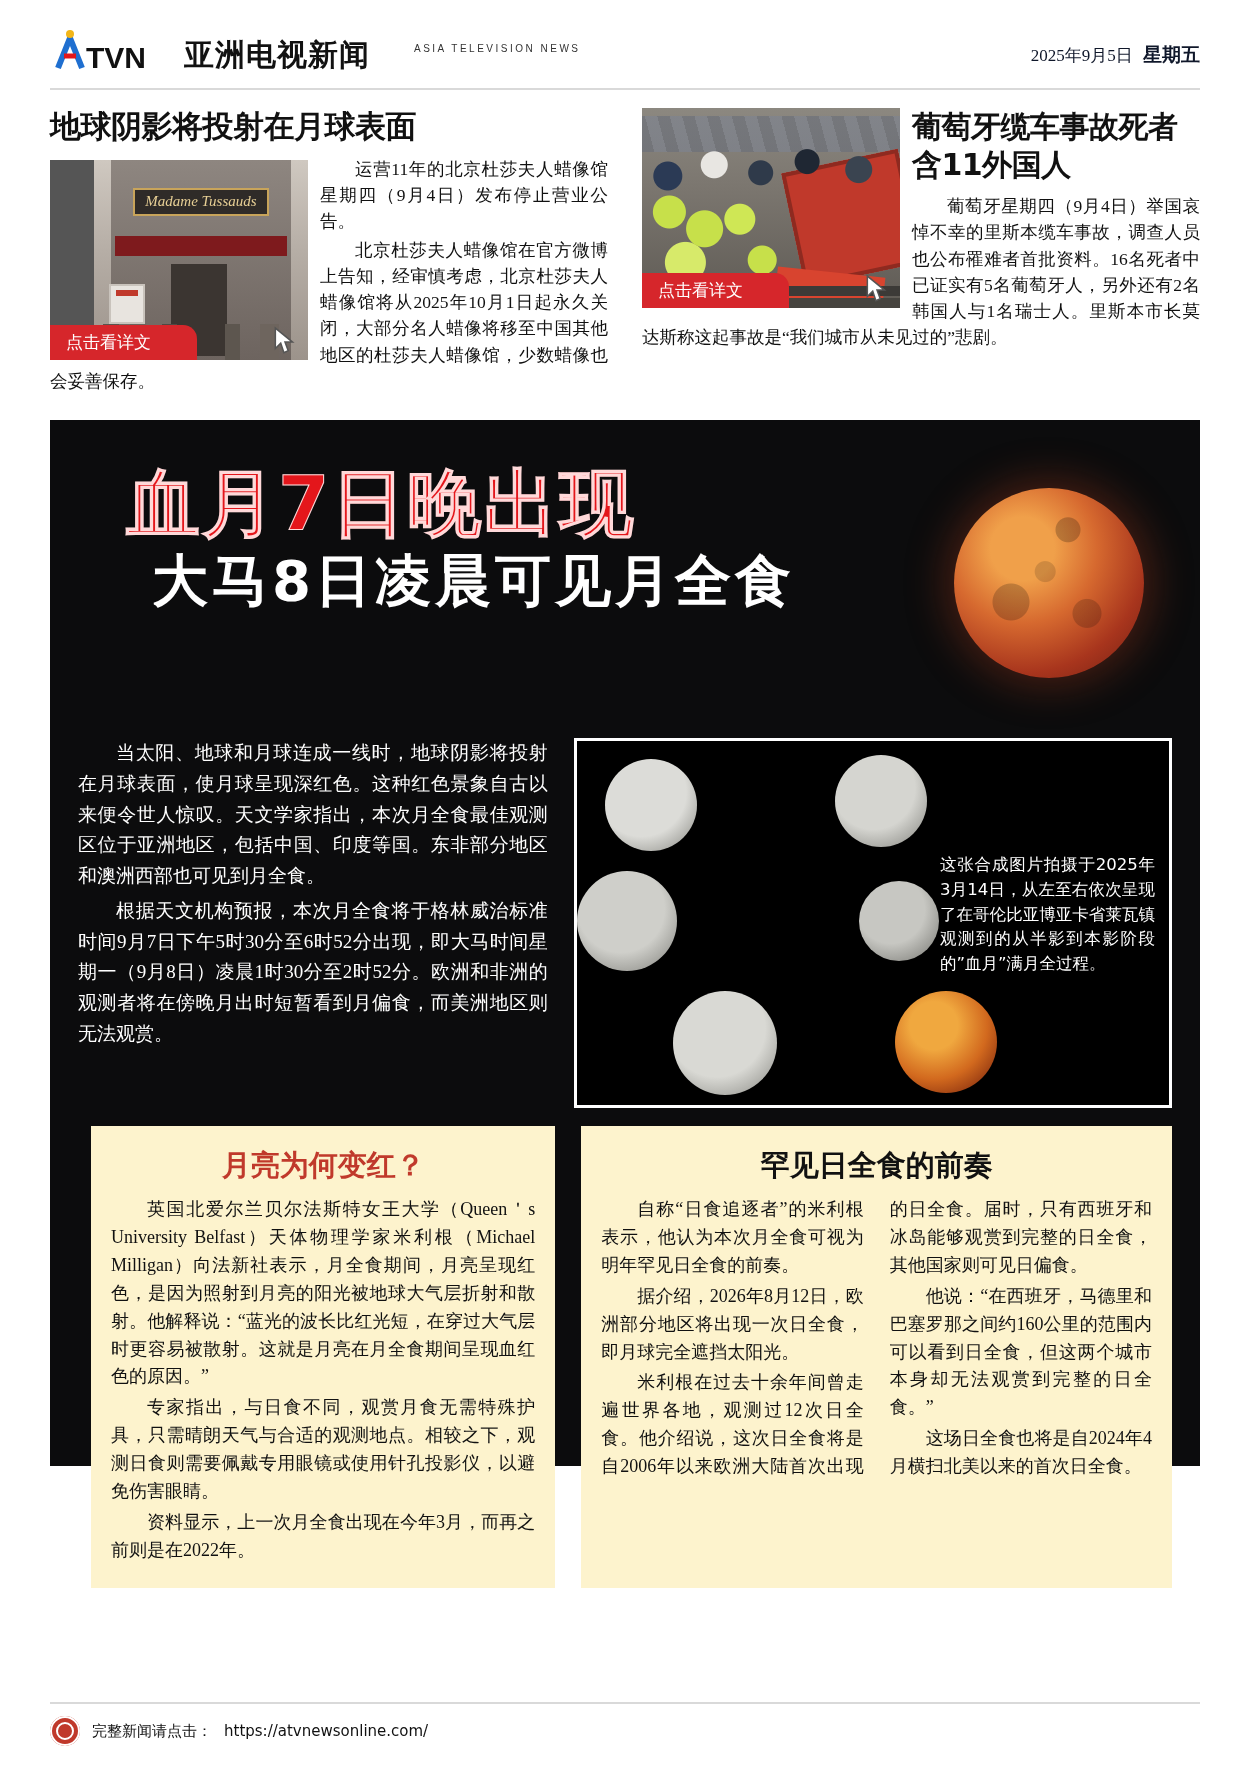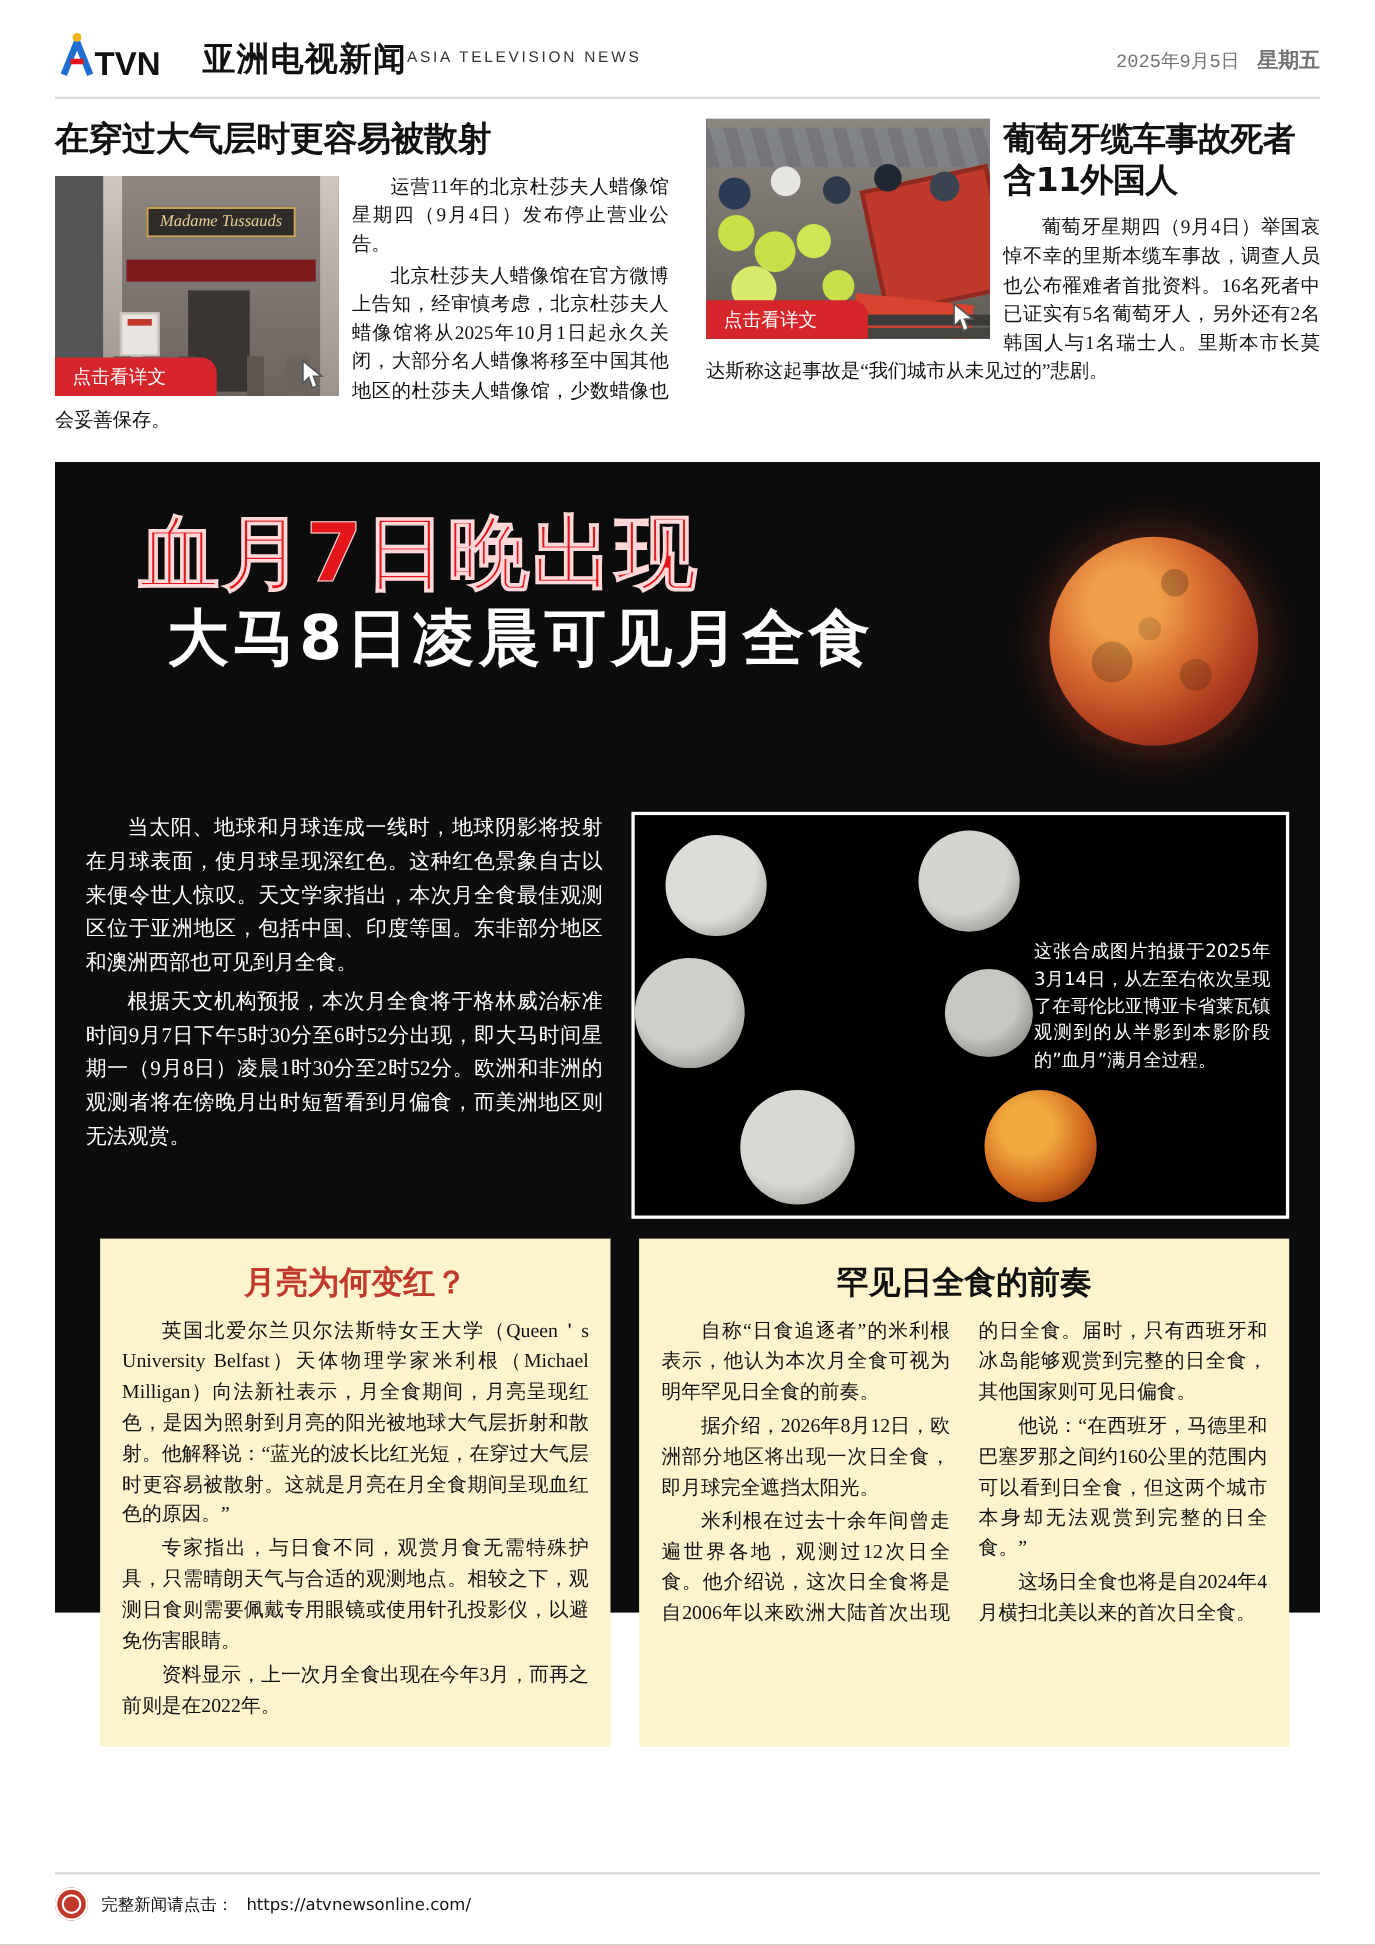--- a/index.html
+++ b/index.html
@@ -27,31 +27,32 @@
     font-family:"DejaVu Sans", sans-serif;
     font-weight:bold;
     font-size:30px;
     letter-spacing:1px;
     line-height:1;
     color:#111;
     margin-bottom:8px;
   }
   .brand-en {
     font-family:"Liberation Sans", sans-serif;
-    font-size:14px;
+    font-size:10px;
     letter-spacing:2.5px;
     color:#333;
     margin-top:3px;
+    margin-left:44px;
   }
   .brand-text { display:flex; flex-direction:row; }
   .dateline {
-    font-family:Liberation Mono, monospace;
+    font-family:Liberation Serif, serif;
     font-size:17px;
     margin-bottom:10px;
-    color:#737373;
+    color:#0f172a;
   }
   .dateline .day { font-weight:bold; font-size:19px; margin-left:6px; }
 
   
   .top-stories {
     display:flex; gap:34px;
     padding-top:18px;
   }
   .story { width:calc(50% - 17px); }
   .story h2 {
@@ -286,21 +287,21 @@
     </div>
     <div class="dateline">
       <span>2025年9月5日</span>
       <span class="day">星期五</span>
     </div>
   </div>
 
   <div class="top-stories">
 
     <div class="story left">
-      <h2>在穿过大气层时更容易被散射</h2>
+      <h2>地球阴影将投射在月球表面</h2>
       <div class="thumb-wrap">
         <div class="thumb">
           <div class="wax">
             <div class="sky"></div>
             <div class="bldg"></div>
             <div class="sign">
                 <div class="signtext">Madame Tussauds</div>
               </div>
             <div class="awning"></div>
             <div class="door"></div>

